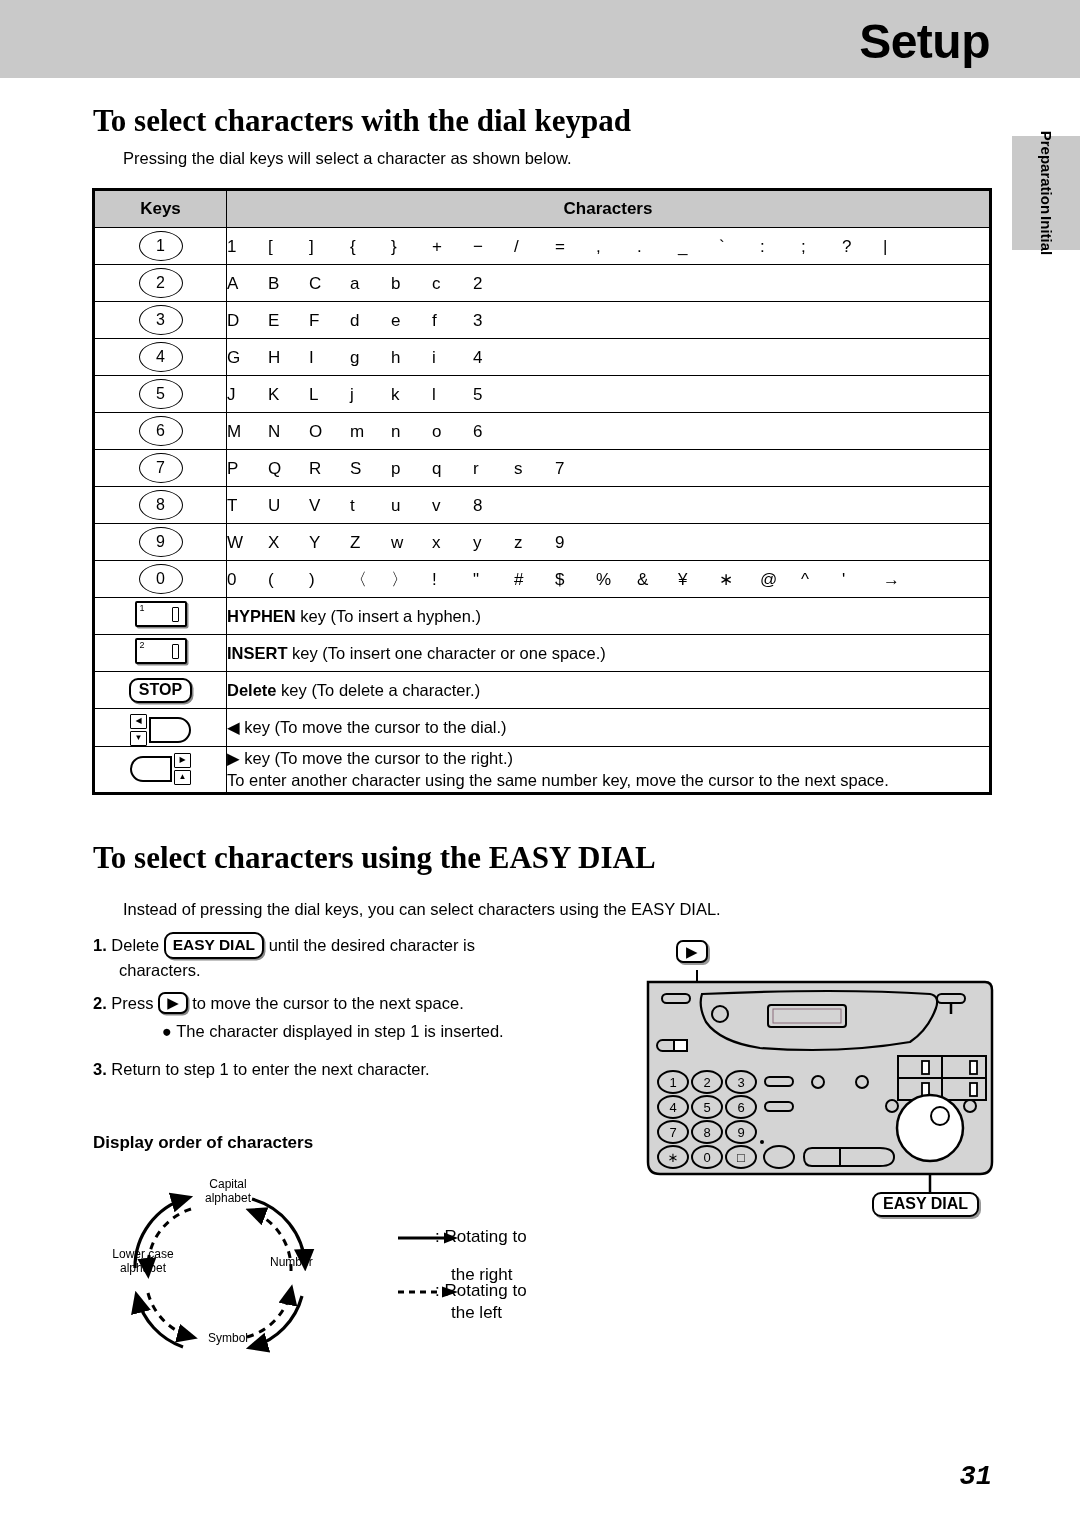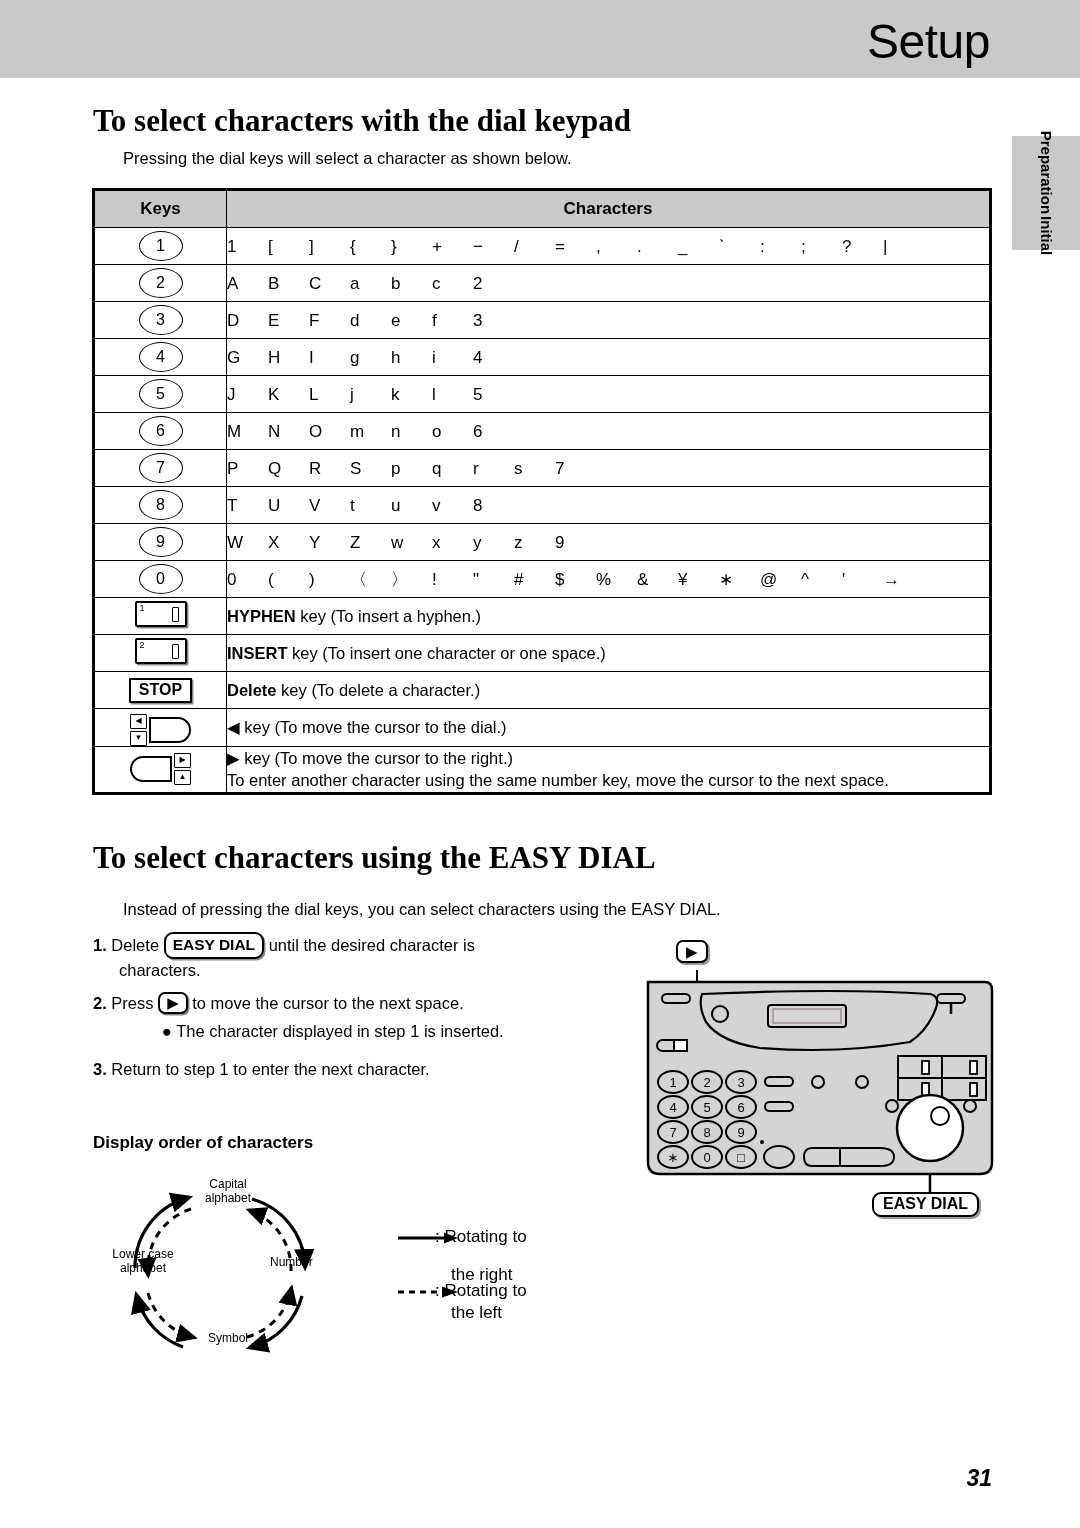--- a/index.html
+++ b/index.html
@@ -16,21 +16,21 @@
 
   
   .header-bar {
     position: absolute; left: 0; top: 0;
     width: 1080px; height: 78px;
     background: #c9c9c9;
   }
   .header-title {
     position: absolute; right: 90px; top: 14px;
     font-family: "Liberation Sans", sans-serif;
-    font-weight: normal;
+    font-weight: bold;
     font-size: 48px;
     letter-spacing: -0.5px;
   }
 
   
   .side-tab {
     position: absolute; left: 1012px; top: 136px;
     width: 68px; height: 114px;
     background: #c9c9c9;
   }
@@ -146,21 +146,21 @@
     position: absolute; right: 6px; top: 4px;
     width: 5px; height: 13px;
     border: 1.6px solid #000;
     border-radius: 1px;
   }
 
   
   .key-stop {
     display: inline-block;
     border: 2px solid #000;
-    border-radius: 1px;
+    border-radius: 9px;
     padding: 1px 8px 2px 8px;
     font-size: 16px; font-weight: bold;
     box-shadow: 1.5px 1.5px 0 #888;
     background: #fff;
   }
 
   
   .nav-key {
     display: inline-flex;
     align-items: center;
@@ -254,24 +254,24 @@
     position: absolute;
     font-size: 17px;
     line-height: 1.3;
   }
   #legend-right { left: 435px; top: 1226px; }
   #legend-left  { left: 435px; top: 1280px; }
 
   
   .page-num {
     position: absolute; right: 88px; bottom: 36px;
-    font-size: 23px;
+    font-size: 27px;
     font-weight: bold;
     font-style: italic;
-    font-family: Liberation Sans, sans-serif;
+    font-family: Liberation Mono, monospace;
   }
 
   
   .fax-illustration {
     position: absolute; left: 640px; top: 930px;
     width: 370px; height: 310px;
   }
   .easydial-callout {
     position: absolute; left: 872px; top: 1192px;
     border: 2px solid #000;

